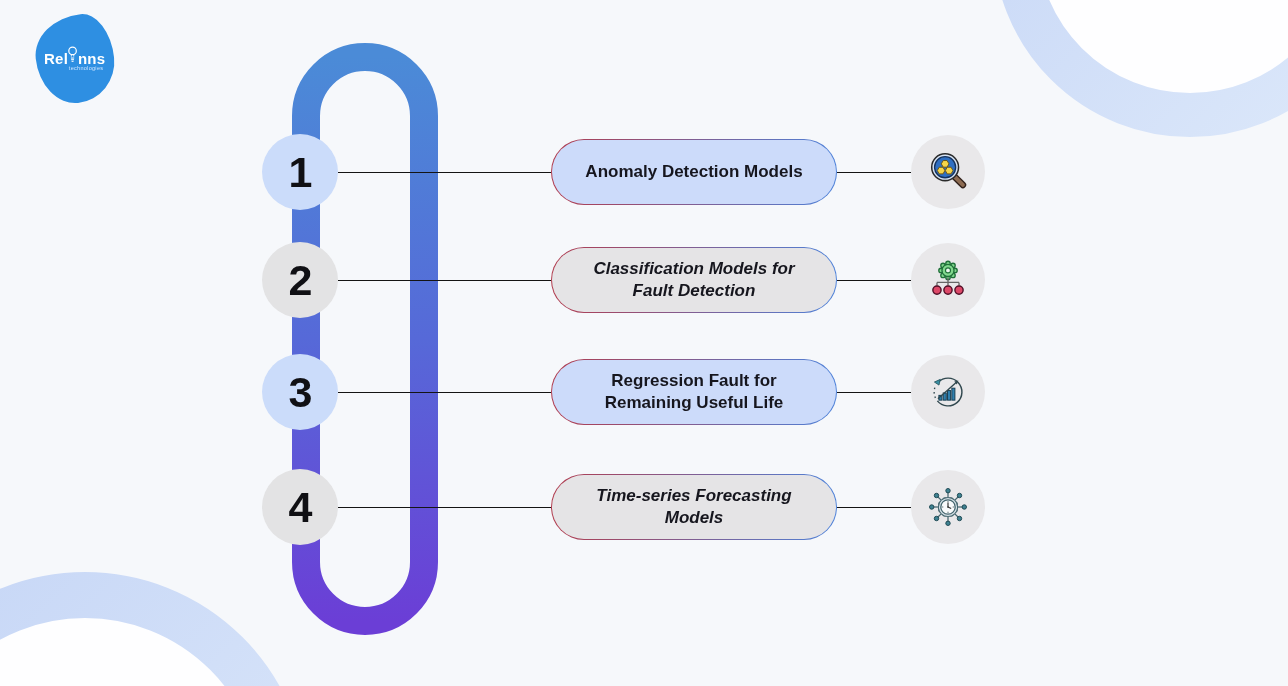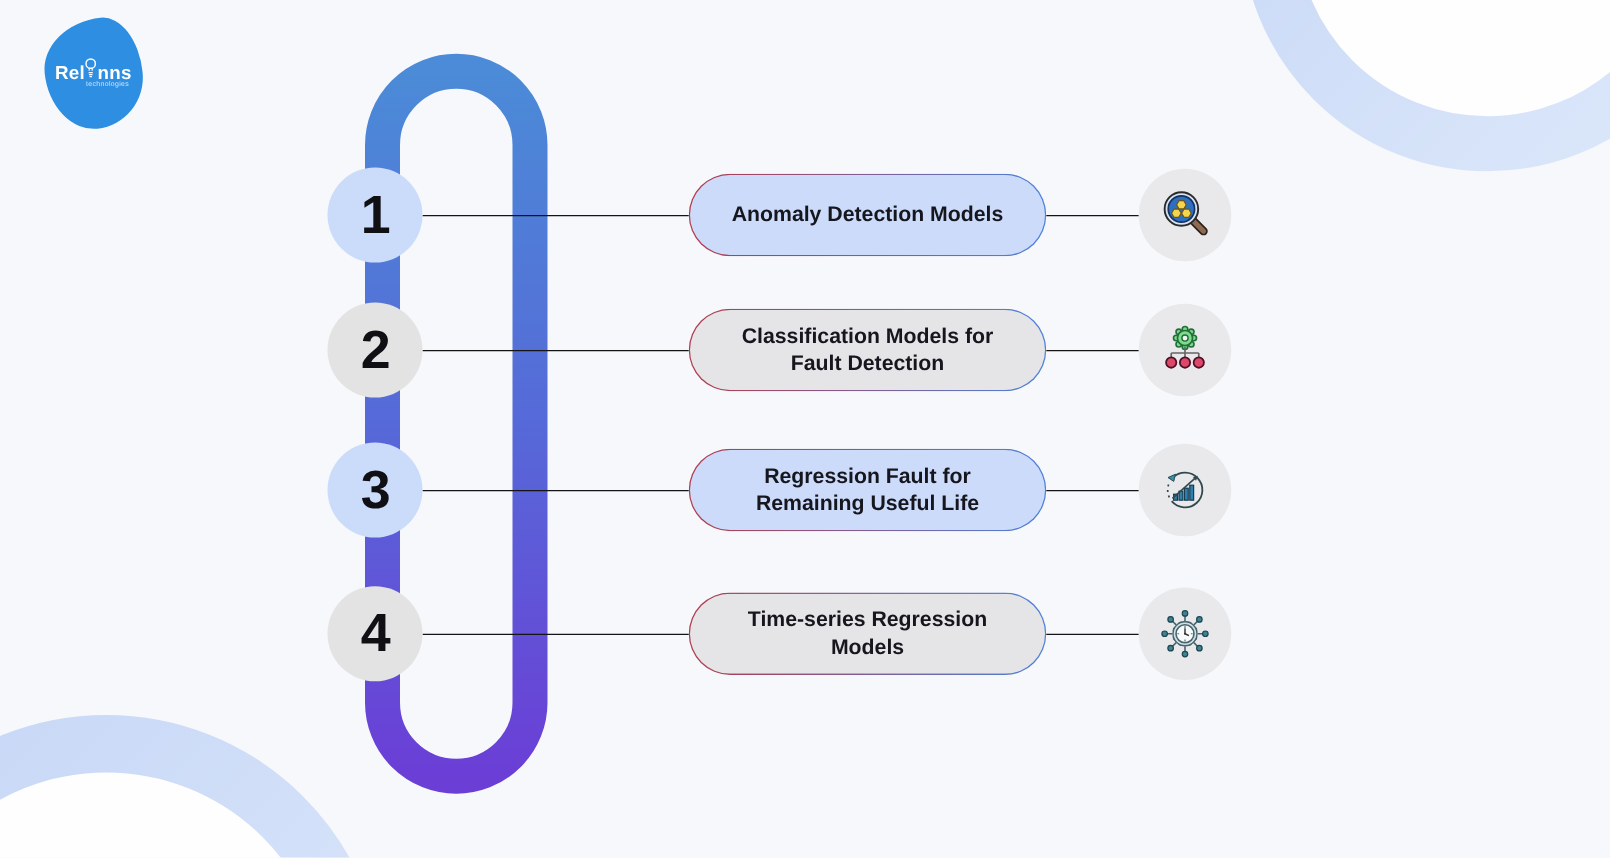--- a/index.html
+++ b/index.html
@@ -27,21 +27,21 @@
   .num-circle.gray{background:var(--circle-gray);}
   .pill{
     position:absolute;left:551px;width:286px;height:66px;border-radius:33px;
     border:1.7px solid transparent;z-index:2;
     display:flex;align-items:center;justify-content:center;text-align:center;
     font-size:17px;font-weight:600;color:#16161e;line-height:1.28;padding:12px 22px;
   }
   .pill.blue{background:linear-gradient(var(--pill-blue),var(--pill-blue)) padding-box,
              linear-gradient(90deg,var(--pill-border-left),var(--pill-border-right)) border-box;}
   .pill.gray{background:linear-gradient(var(--pill-gray),var(--pill-gray)) padding-box,
-             linear-gradient(90deg,var(--pill-border-left),var(--pill-border-right)) border-box;}
+             linear-gradient(90deg,var(--pill-border-left),var(--pill-border-right)) border-box;font-style:italic;}
   .icon-circle{
     position:absolute;left:911px;width:74px;height:74px;border-radius:50%;
     background:var(--icon-bg);display:flex;align-items:center;justify-content:center;z-index:2;
   }
   .logo-blob{
     position:absolute;left:36px;top:15px;width:78px;height:88px;z-index:3;
     background:var(--brand-blue);
     border-radius:63% 37% 52% 48% / 45% 53% 47% 55%;
     transform:rotate(-6deg);
     display:flex;align-items:center;justify-content:center;
@@ -155,21 +155,21 @@
       <rect x="23.5" y="22.5" width="3.2" height="10"></rect>
       <rect x="28" y="20" width="3.2" height="12.5"></rect>
     </g>
     <line x1="13.5" y1="31" x2="32.5" y2="14" stroke="#31484f" stroke-width="1.4"></line>
     <polygon points="34.8,12 30.6,13.1 33.2,16.2" fill="#31484f"></polygon>
   </svg>
 </div>
 
 <div class="num-circle gray" style="top:469px">4</div>
 <div class="pill gray" style="top:474px">
-  <span>Time-series Regression Models</span>
+  <span>Time-series Forecasting Models</span>
 </div>
 <div class="icon-circle" style="top:470px">
   <svg width="46" height="46" viewBox="0 0 48 48">
     <g stroke="#44656e" stroke-width="1.3">
       <line x1="34.5" y1="24" x2="39.5" y2="24"></line>
       <line x1="31.4" y1="31.4" x2="35" y2="35"></line>
       <line x1="24" y1="34.5" x2="24" y2="39.5"></line>
       <line x1="16.6" y1="31.4" x2="13" y2="35"></line>
       <line x1="13.5" y1="24" x2="8.5" y2="24"></line>
       <line x1="16.6" y1="16.6" x2="13" y2="13"></line>

